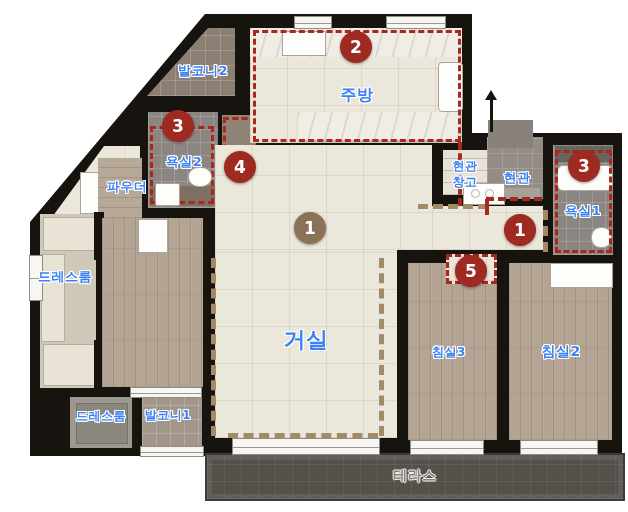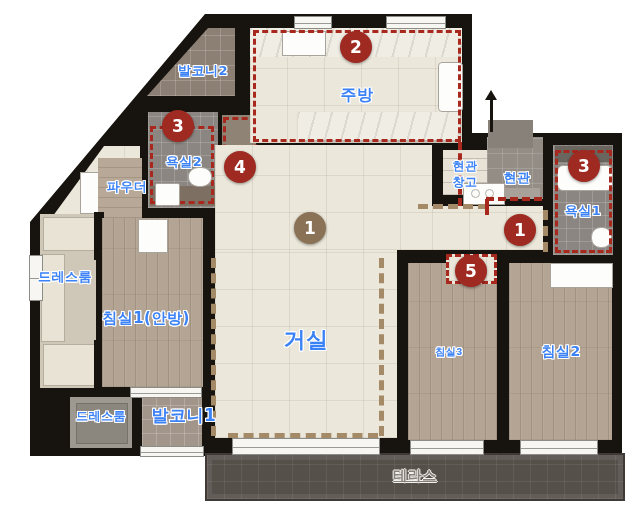--- a/index.html
+++ b/index.html
@@ -154,21 +154,20 @@
 
   <div class="abs lbl" style="left:203px;top:71px;font-size:13px;">발코니2</div>
   <div class="abs lbl" style="left:357px;top:95px;font-size:16px;">주방</div>
   <div class="abs lbl" style="left:184px;top:162px;font-size:13px;">욕실2</div>
   <div class="abs lbl" style="left:127px;top:187px;font-size:13px;">파우더</div>
   <div class="abs lbl" style="left:465px;top:166px;font-size:12px;">현관</div>
   <div class="abs lbl" style="left:465px;top:182px;font-size:12px;">창고</div>
   <div class="abs lbl" style="left:517px;top:178px;font-size:13px;">현관</div>
   <div class="abs lbl" style="left:583px;top:211px;font-size:13px;">욕실1</div>
   <div class="abs lbl" style="left:49px;top:277px;font-size:13px;margin-left:16px;">드레스룸</div>
-  <div class="abs lbl" style="left:146px;top:318px;font-size:15px;">침실1(안방)</div>
   <div class="abs lbl" style="left:306px;top:340px;font-size:22px;">거실</div>
-  <div class="abs lbl" style="left:449px;top:352px;font-size:10px;font-family:Liberation Mono, monospace;">침실3</div>
+  <div class="abs lbl" style="left:449px;top:352px;font-size:12px;">침실3</div>
   <div class="abs lbl" style="left:561px;top:352px;font-size:14px;">침실2</div>
   <div class="abs lbl" style="left:101px;top:416px;font-size:12px;">드레스룸</div>
-  <div class="abs lbl" style="left:184px;top:415px;font-size:17px;">발코니1</div>
-  <div class="abs lbl" id="terrace-label" style="left:415px;top:476px;font-size:14px;text-decoration:underline;">테라스</div>
+  <div class="abs lbl" style="left:168px;top:415px;font-size:12px;">발코니1</div>
+  <div class="abs lbl" id="terrace-label" style="left:415px;top:476px;font-size:14px;">테라스</div>
 
 </div>
 
 </body></html>

